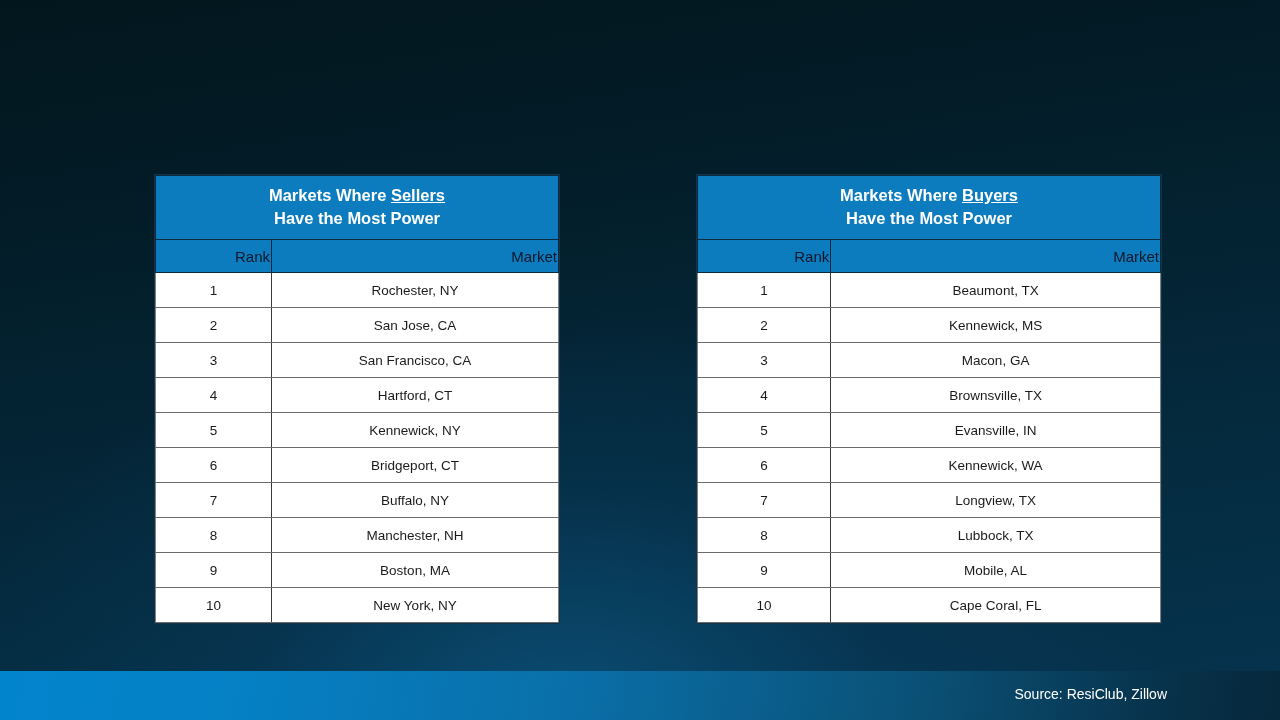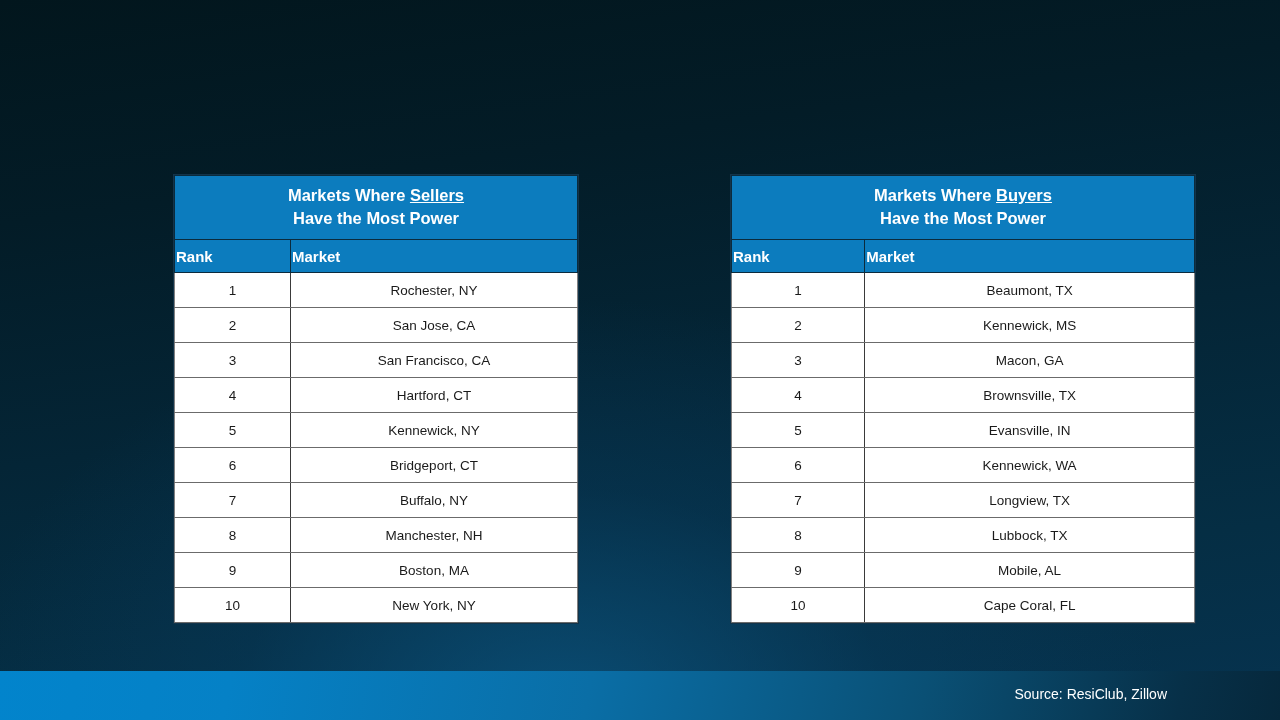--- a/index.html
+++ b/index.html
@@ -45,22 +45,22 @@
     line-height: 52px;
     font-weight: bold;
     letter-spacing: -0.2px;
     white-space: pre-line;
   }
 
   .table-wrap {
     position: absolute;
     top: 175px;
   }
-  #table-sellers { left: 174px; width: 343px; }
-  #table-buyers  { left: 697px; width: 464px; margin-left: 34px; }
+  #table-sellers { left: 155px; width: 343px; }
+  #table-buyers  { left: 697px; width: 464px; }
 
   table.rank-table {
     width: 100%;
     border-collapse: collapse;
     table-layout: fixed;
     background: #ffffff;
     box-shadow: 0 0 0 1px #13344a;
   }
   table.rank-table col.col-rank   { width: 116px; }
   table.rank-table col.col-market { width: 287px; }
@@ -72,24 +72,24 @@
     font-weight: bold;
     line-height: 23px;
     text-align: center;
     padding: 8px 6px 9px 6px;
     border: 1px solid #0b2b3d;
   }
   .title-cell .u { text-decoration: underline; }
 
   .col-head {
     background: #0c7cbe;
-    color: #ffffff;
+    color: #0f172a;
     font-size: 15px;
-    font-weight: bold;
-    text-align: left;
+    font-weight: normal;
+    text-align: right;
     height: 30px;
     border: 1px solid #0b2b3d;
   }
 
   td.body-cell {
     background: #ffffff;
     color: #1a1a1a;
     font-size: 13.5px;
     text-align: center;
     height: 32px;

